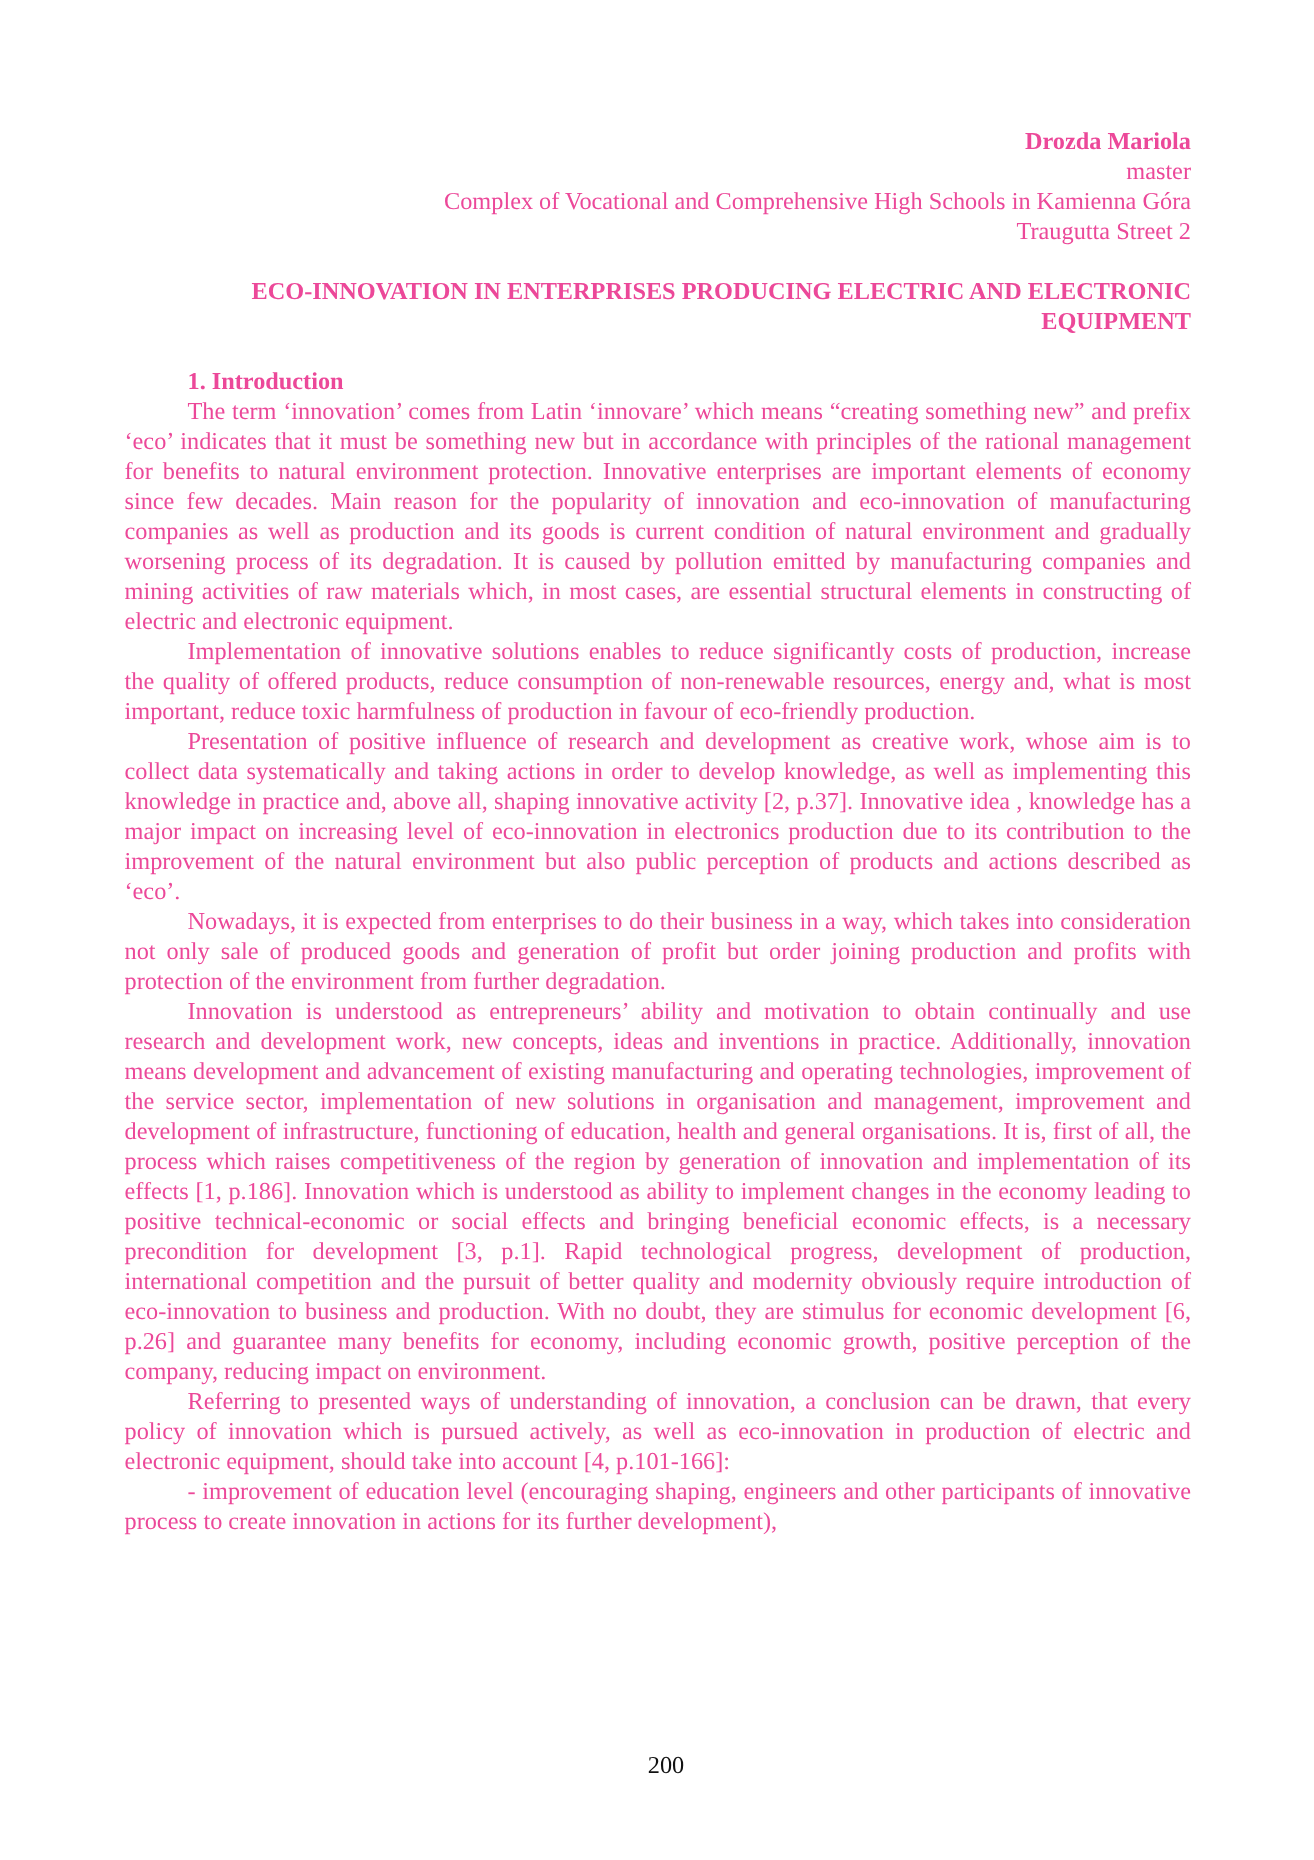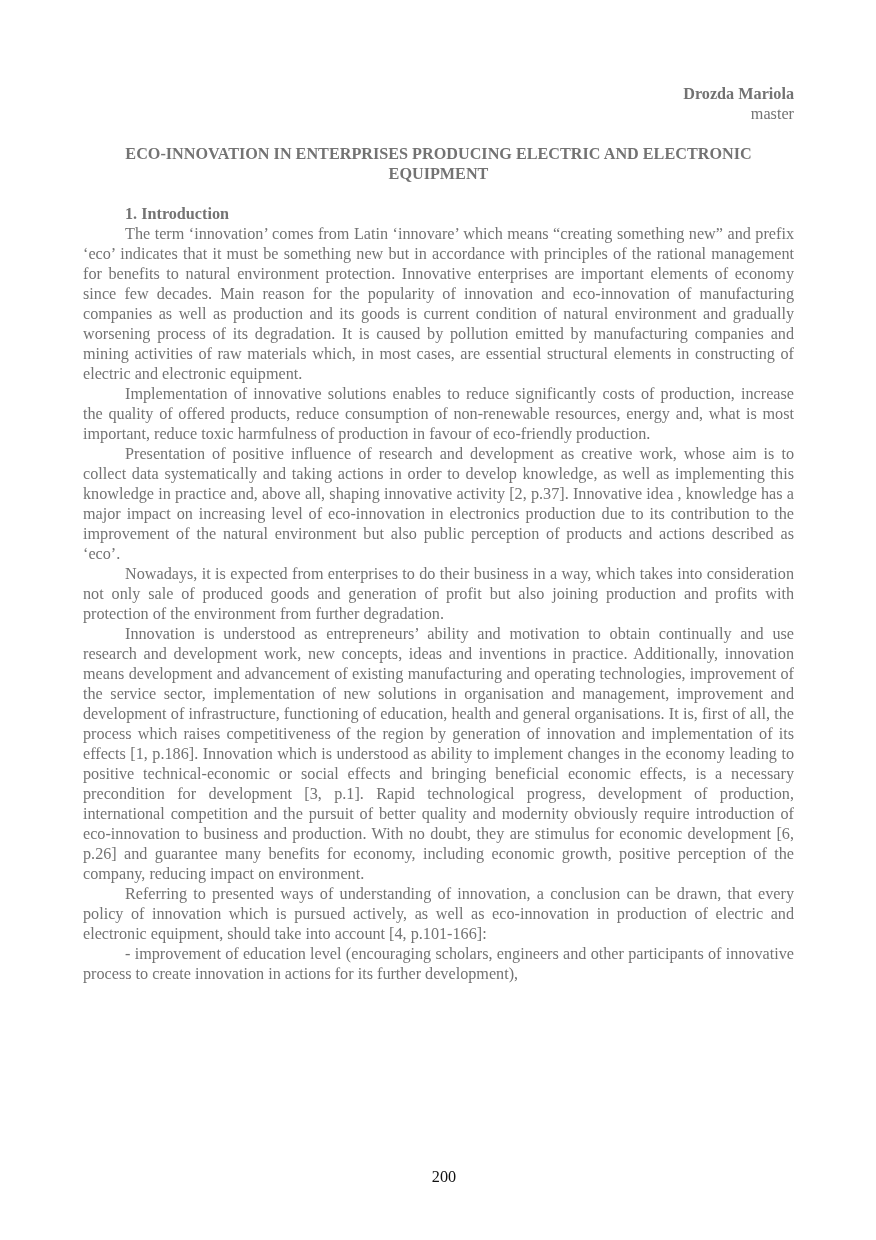--- a/index.html
+++ b/index.html
@@ -1,49 +1,51 @@
 <!DOCTYPE html>
 <html><head>
 <meta charset="utf-8">
 <style>
   html, body { margin: 0; padding: 0; background: #ffffff; }
   body { width: 876px; height: 1240px; position: relative; overflow: hidden; }
   .page {
     position: absolute; left: 83px; top: 84px; width: 711px;
-    font-family: "Liberation Serif", serif; color: #737373;
+    font-family: "Liberation Serif", serif; color: #ec4899;
     font-size: 16.2px; line-height: 20px;
   }
   .author-block { text-align: right; }
   .author-name { font-weight: bold; }
   .title {
-    font-weight: bold; text-align: center; margin-top: 20px; line-height: 20px;
+    font-weight: bold; text-align: right; margin-top: 20px; line-height: 20px;
   }
   .section-head { font-weight: bold; padding-left: 42px; margin-top: 20px; }
   .section-head.first { }
   p { margin: 0; text-align: justify; text-indent: 42px; }
   .page-number {
     position: absolute; left: 0; right: 0; top: 1168px; text-align: center;
     font-family: "Liberation Serif", serif; font-size: 16.2px; color: #111; padding-left: 12px;
   }
 </style>
 </head>
 <body>
 
 <div class="page">
   <div class="author-block">
     <div class="author-name">Drozda Mariola</div>
     <div>master</div>
+    <div>Complex of Vocational and Comprehensive High Schools in Kamienna Góra</div>
+    <div>Traugutta Street 2</div>
   </div>
 
   <div class="title">ECO-INNOVATION IN ENTERPRISES PRODUCING ELECTRIC AND ELECTRONIC EQUIPMENT</div>
 
   <div class="section-head first">1. Introduction</div>
   <p>The term ‘innovation’ comes from Latin ‘innovare’ which means “creating something new” and prefix ‘eco’ indicates that it must be something new but in accordance with principles of the rational management for benefits to natural environment protection. Innovative enterprises are important elements of economy since few decades. Main reason for the popularity of innovation and eco-innovation of manufacturing companies as well as production and its goods is current condition of natural environment and gradually worsening process of its degradation. It is caused by pollution emitted by manufacturing companies and mining activities of raw materials which, in most cases, are essential structural elements in constructing of electric and electronic equipment.</p>
   <p>Implementation of innovative solutions enables to reduce significantly costs of production, increase the quality of offered products, reduce consumption of non-renewable resources, energy and, what is most important, reduce toxic harmfulness of production in favour of eco-friendly production.</p>
   <p>Presentation of positive influence of research and development as creative work, whose aim is to collect data systematically and taking actions in order to develop knowledge, as well as implementing this knowledge in practice and, above all, shaping innovative activity [2, p.37]. Innovative idea , knowledge has a major impact on increasing level of eco-innovation in electronics production due to its contribution to the improvement of the natural environment but also public perception of products and actions described as ‘eco’.</p>
-  <p>Nowadays, it is expected from enterprises to do their business in a way, which takes into consideration not only sale of produced goods and generation of profit but also joining production and profits with protection of the environment from further degradation.</p>
+  <p>Nowadays, it is expected from enterprises to do their business in a way, which takes into consideration not only sale of produced goods and generation of profit but order joining production and profits with protection of the environment from further degradation.</p>
 
   <p>Innovation is understood as entrepreneurs’ ability and motivation to obtain continually and use research and development work, new concepts, ideas and inventions in practice. Additionally, innovation means development  and advancement of existing manufacturing and operating technologies, improvement of the service sector, implementation of new solutions in organisation and management, improvement and development of infrastructure, functioning of education, health and general organisations. It is, first of all, the process which raises competitiveness of the region by generation of innovation and implementation of its effects [1, p.186]. Innovation which is understood as ability to implement changes in the economy leading to positive technical-economic or social effects and bringing beneficial economic effects, is a necessary precondition for development [3, p.1]. Rapid technological progress, development of production, international competition and the pursuit of better quality and modernity obviously require introduction of eco-innovation to business and production. With no doubt, they are stimulus for economic development [6, p.26] and guarantee many benefits for economy, including economic growth, positive perception of the company, reducing impact on environment.</p>
   <p>Referring to presented ways of understanding of innovation, a conclusion can be drawn, that every policy of innovation which is pursued actively, as well as eco-innovation in production of electric and electronic equipment, should take into account [4, p.101-166]:</p>
-  <p>- improvement of education level (encouraging scholars, engineers and other participants of innovative process to create innovation in actions for its further development),</p>
+  <p>- improvement of education level (encouraging shaping, engineers and other participants of innovative process to create innovation in actions for its further development),</p>
 </div>
 
 <div class="page-number">200</div>
 
 </body></html>

